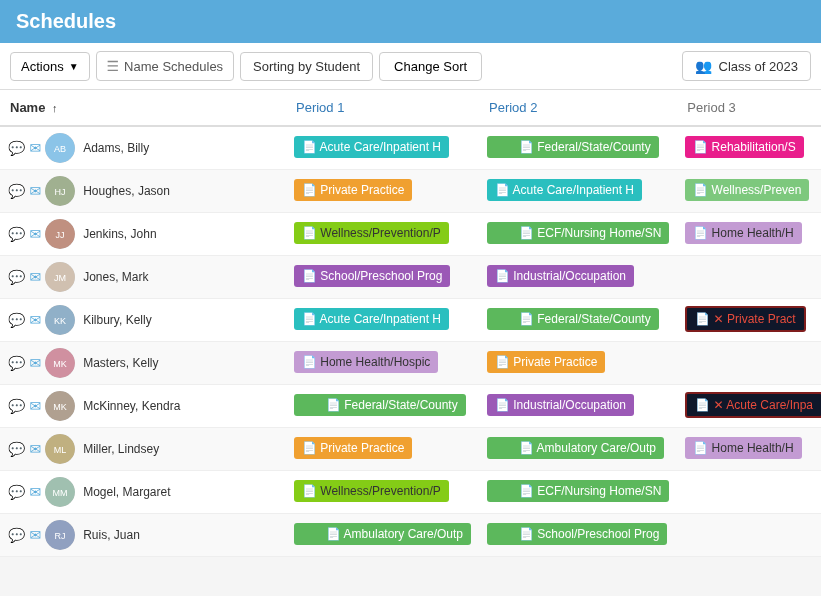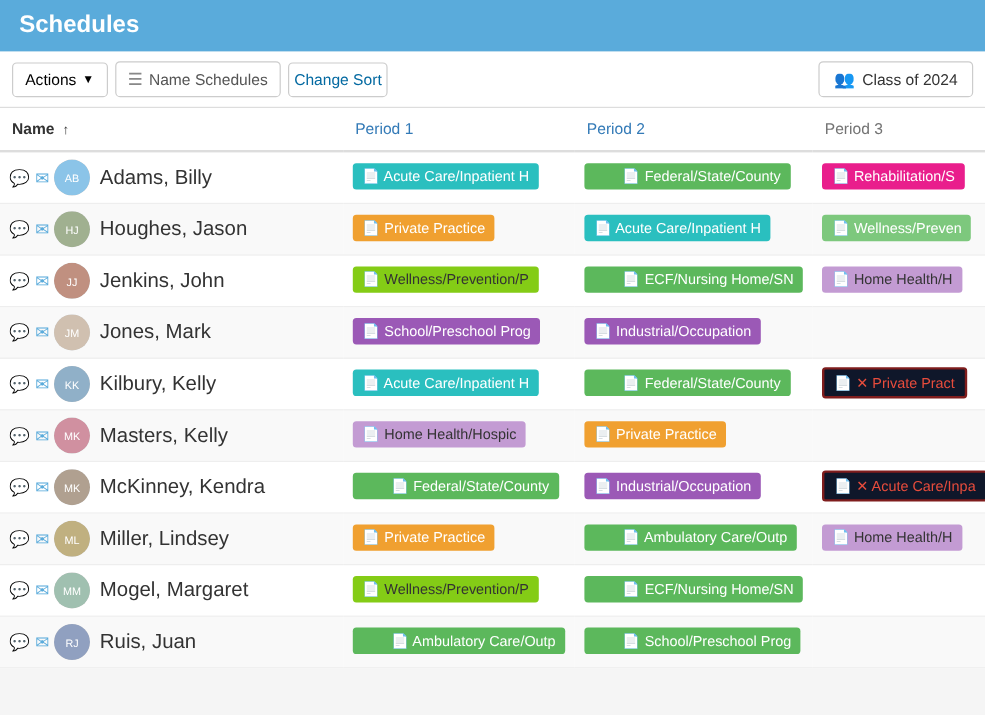--- a/index.html
+++ b/index.html
@@ -54,24 +54,24 @@
       border-radius: 4px;
       background: white;
       color: #333;
       font-size: 13px;
     }
 
     .btn-change-sort {
       background: white;
       border: 1px solid #ccc;
       border-radius: 4px;
-      padding: 6px 4px;
-      cursor: pointer;
-      font-size: 13px;
-      color: #0369a1;
+      padding: 6px 14px;
+      cursor: pointer;
+      font-size: 13px;
+      color: #000000;
     }
 
     .spacer { flex: 1; }
 
     .btn-class {
       background: white;
       border: 1px solid #ccc;
       border-radius: 4px;
       padding: 6px 12px;
       cursor: pointer;
@@ -152,21 +152,21 @@
       width: 30px;
       height: 30px;
       border-radius: 50%;
       background: #ccc;
       overflow: hidden;
       flex-shrink: 0;
     }
 
     .student-name {
       color: #333;
-      font-size: 17px;
+      font-size: 12px;
       margin-left: 4px;
     }
 
     .schedule-badge {
       display: inline-block;
       padding: 4px 8px;
       border-radius: 3px;
       font-size: 12px;
       font-weight: normal;
       white-space: nowrap;
@@ -205,27 +205,30 @@
 
 <div class="toolbar">
   <button class="btn-actions">
     <span>Actions</span>
     <span class="dropdown-arrow">▼</span>
   </button>
   <button class="btn-list-schedules">
     <span class="list-icon">☰</span>
     <span>Name Schedules</span>
   </button>
+  <div class="sorting-label">
+    <span>Sorting by Student</span>
+  </div>
   <button class="btn-change-sort">
     <span>Change Sort</span>
   </button>
   <div class="spacer"></div>
   <button class="btn-class">
     <span class="class-icon">👥</span>
-    <span>Class of 2024</span>
+    <span>Class of 2023</span>
   </button>
 </div>
 
 <div class="table-container">
   <table>
     <thead>
       <tr>
         <th class="name-col">
           Name <span class="sort-arrow">↑</span>
         </th>

